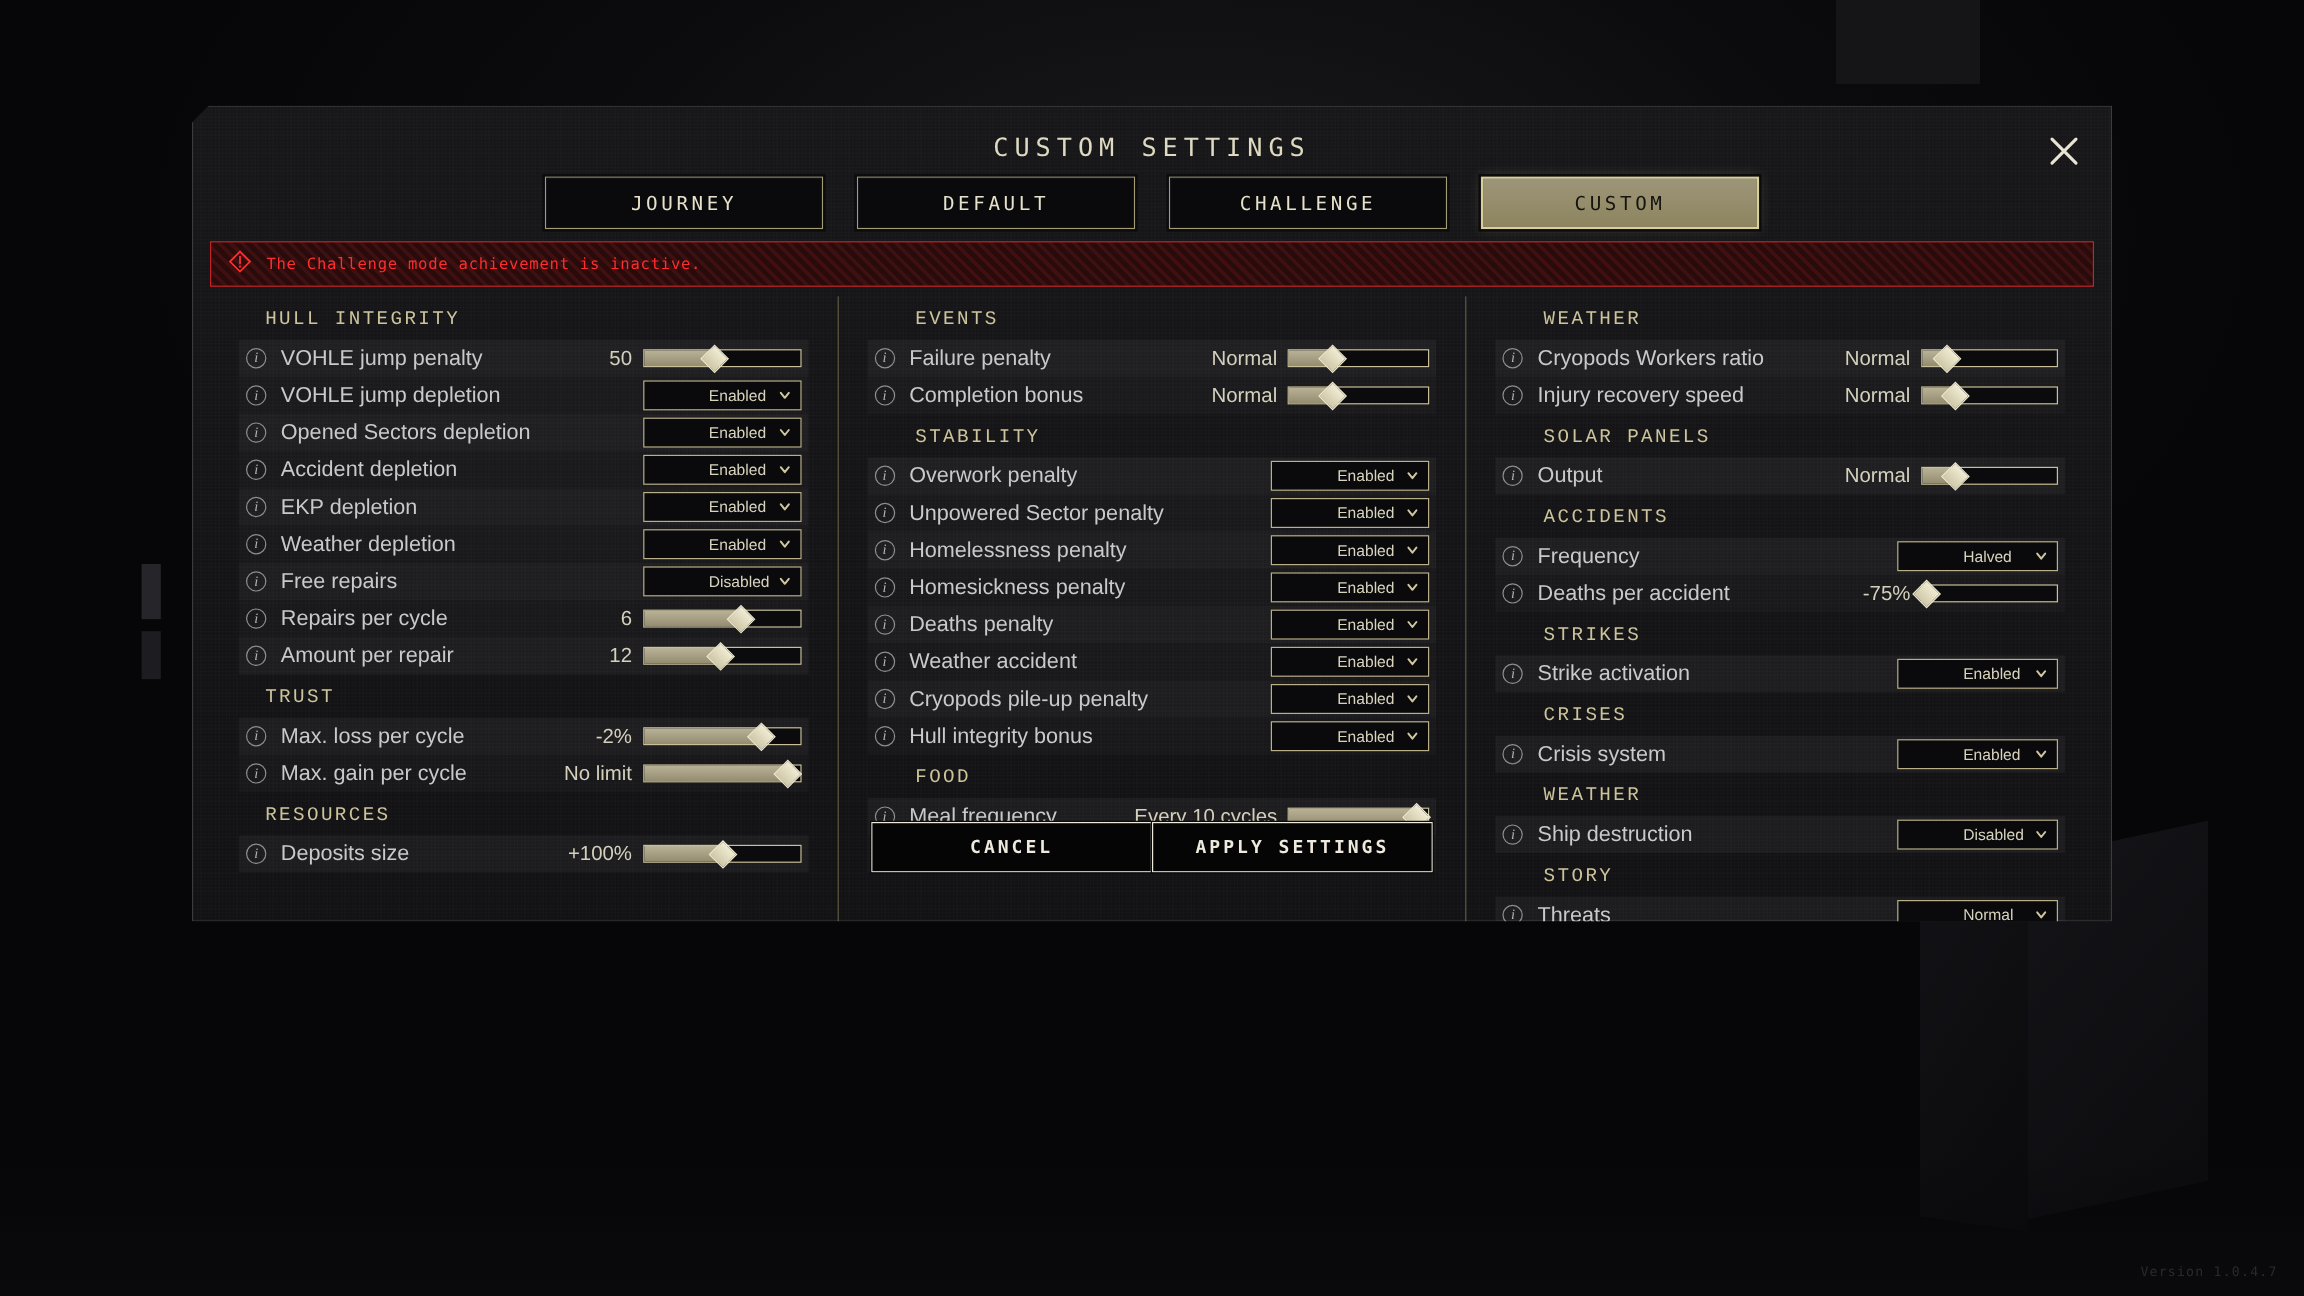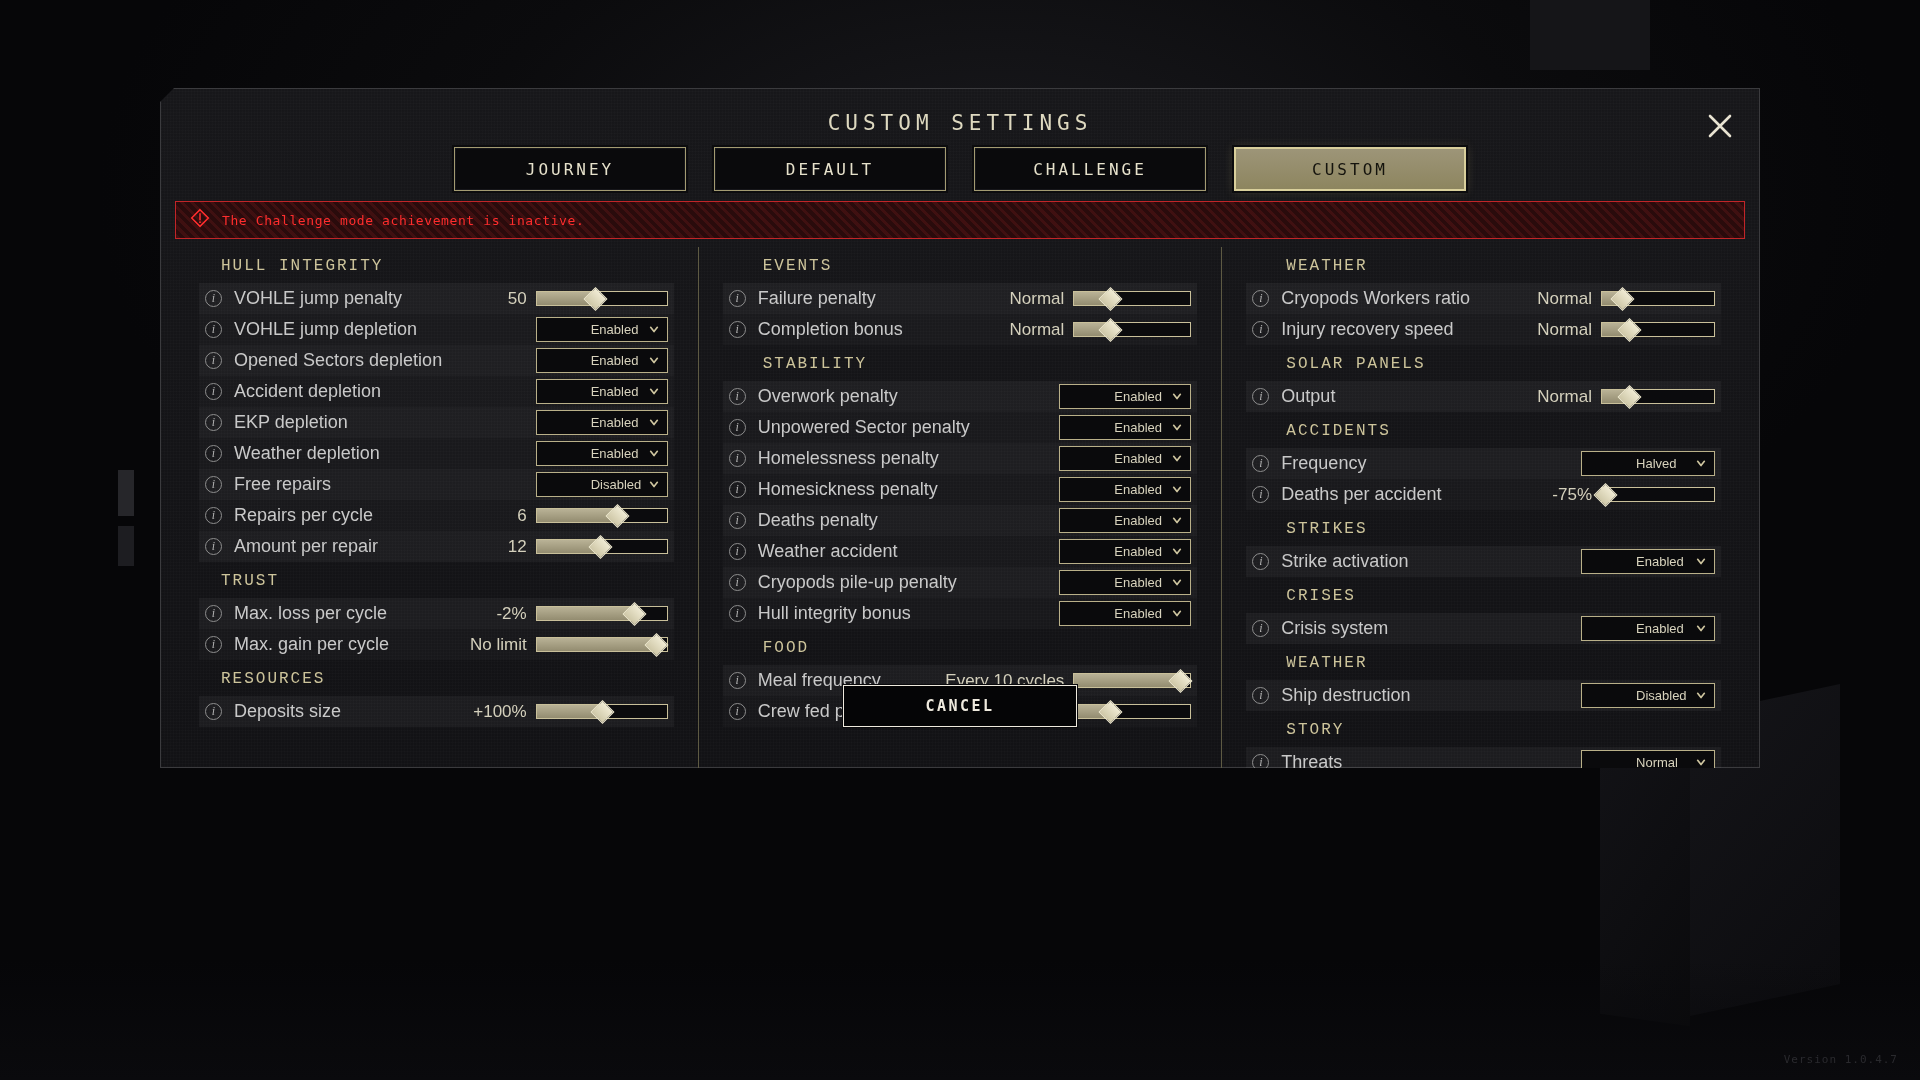--- a/index.html
+++ b/index.html
@@ -652,15 +652,16 @@
                 </svg>
               </span>
             </div>
           </div>
         </div>
       </div>
   </div>
 
   <div id="footer">
     <div class="footer-btn">CANCEL</div>
+    <div class="footer-btn">APPLY SETTINGS</div>
   </div>
 
 </div>
 
 </body></html>

